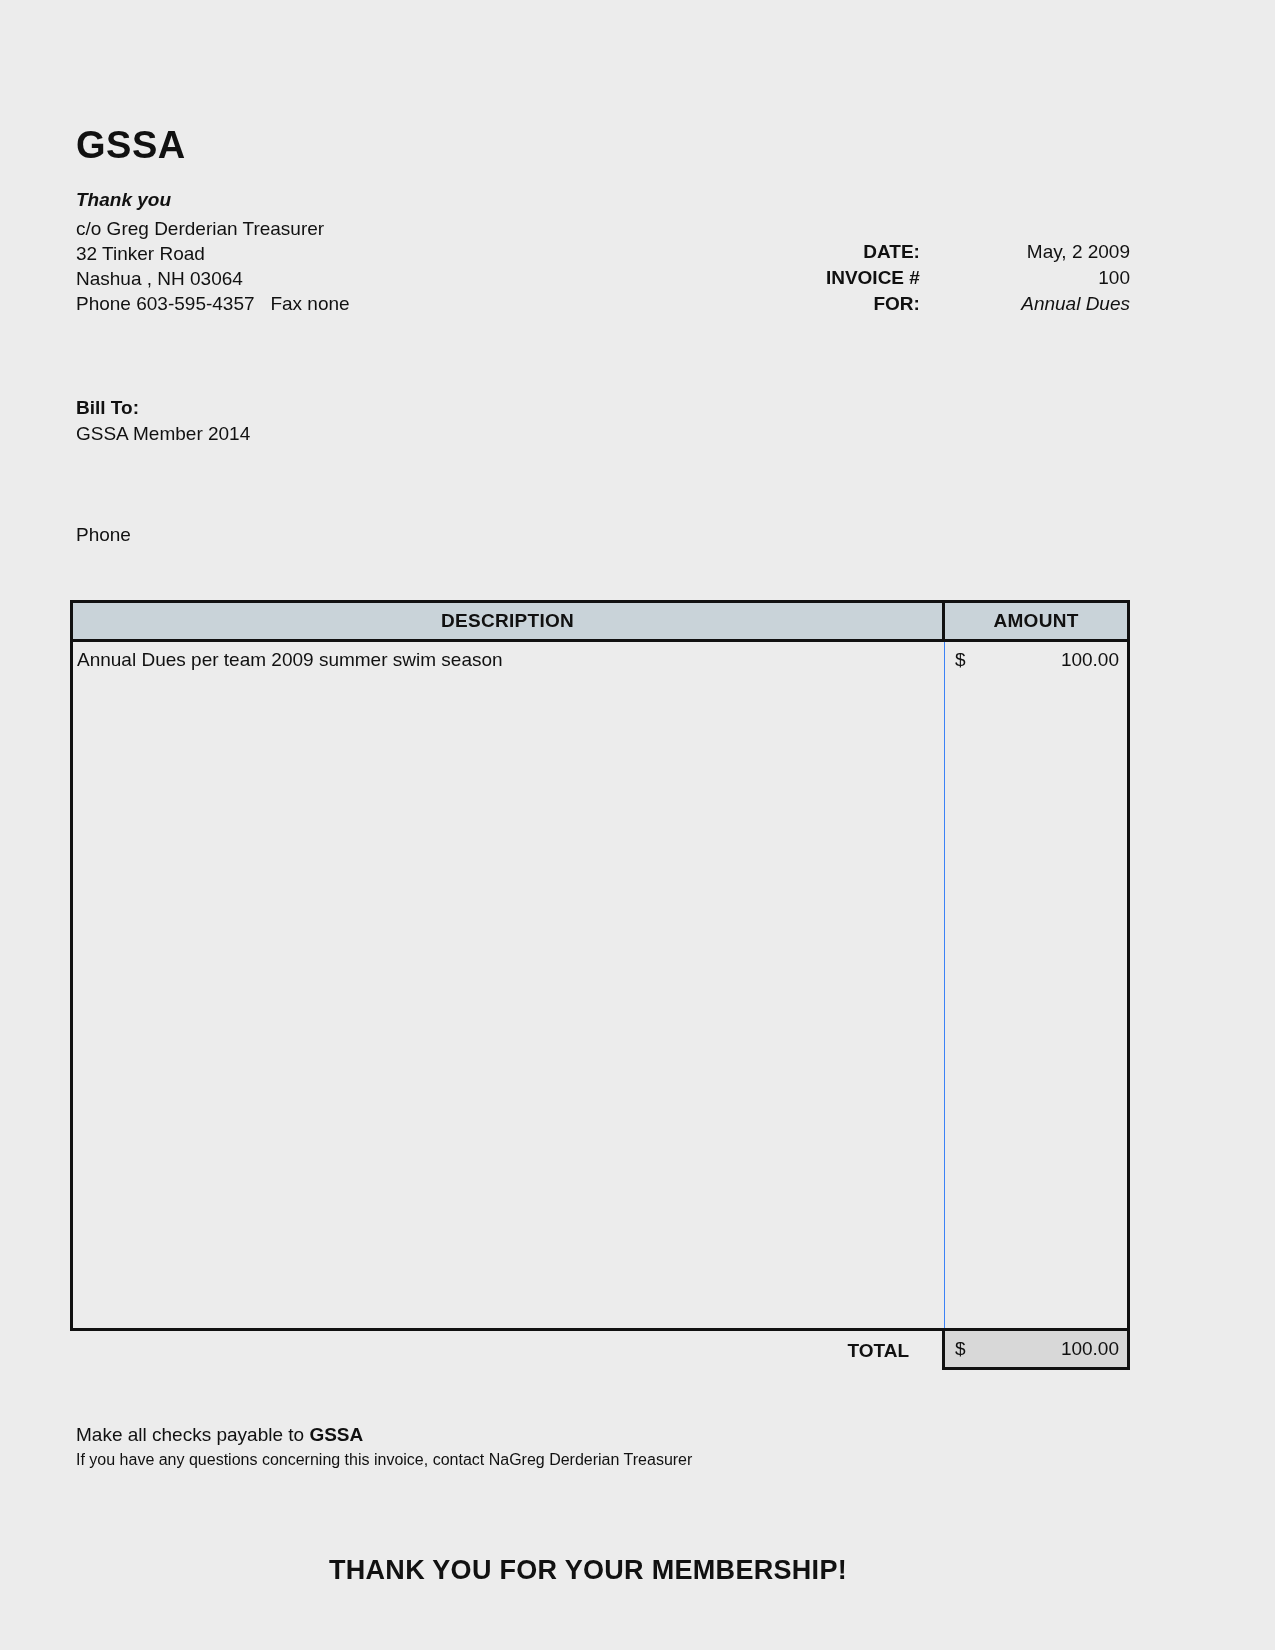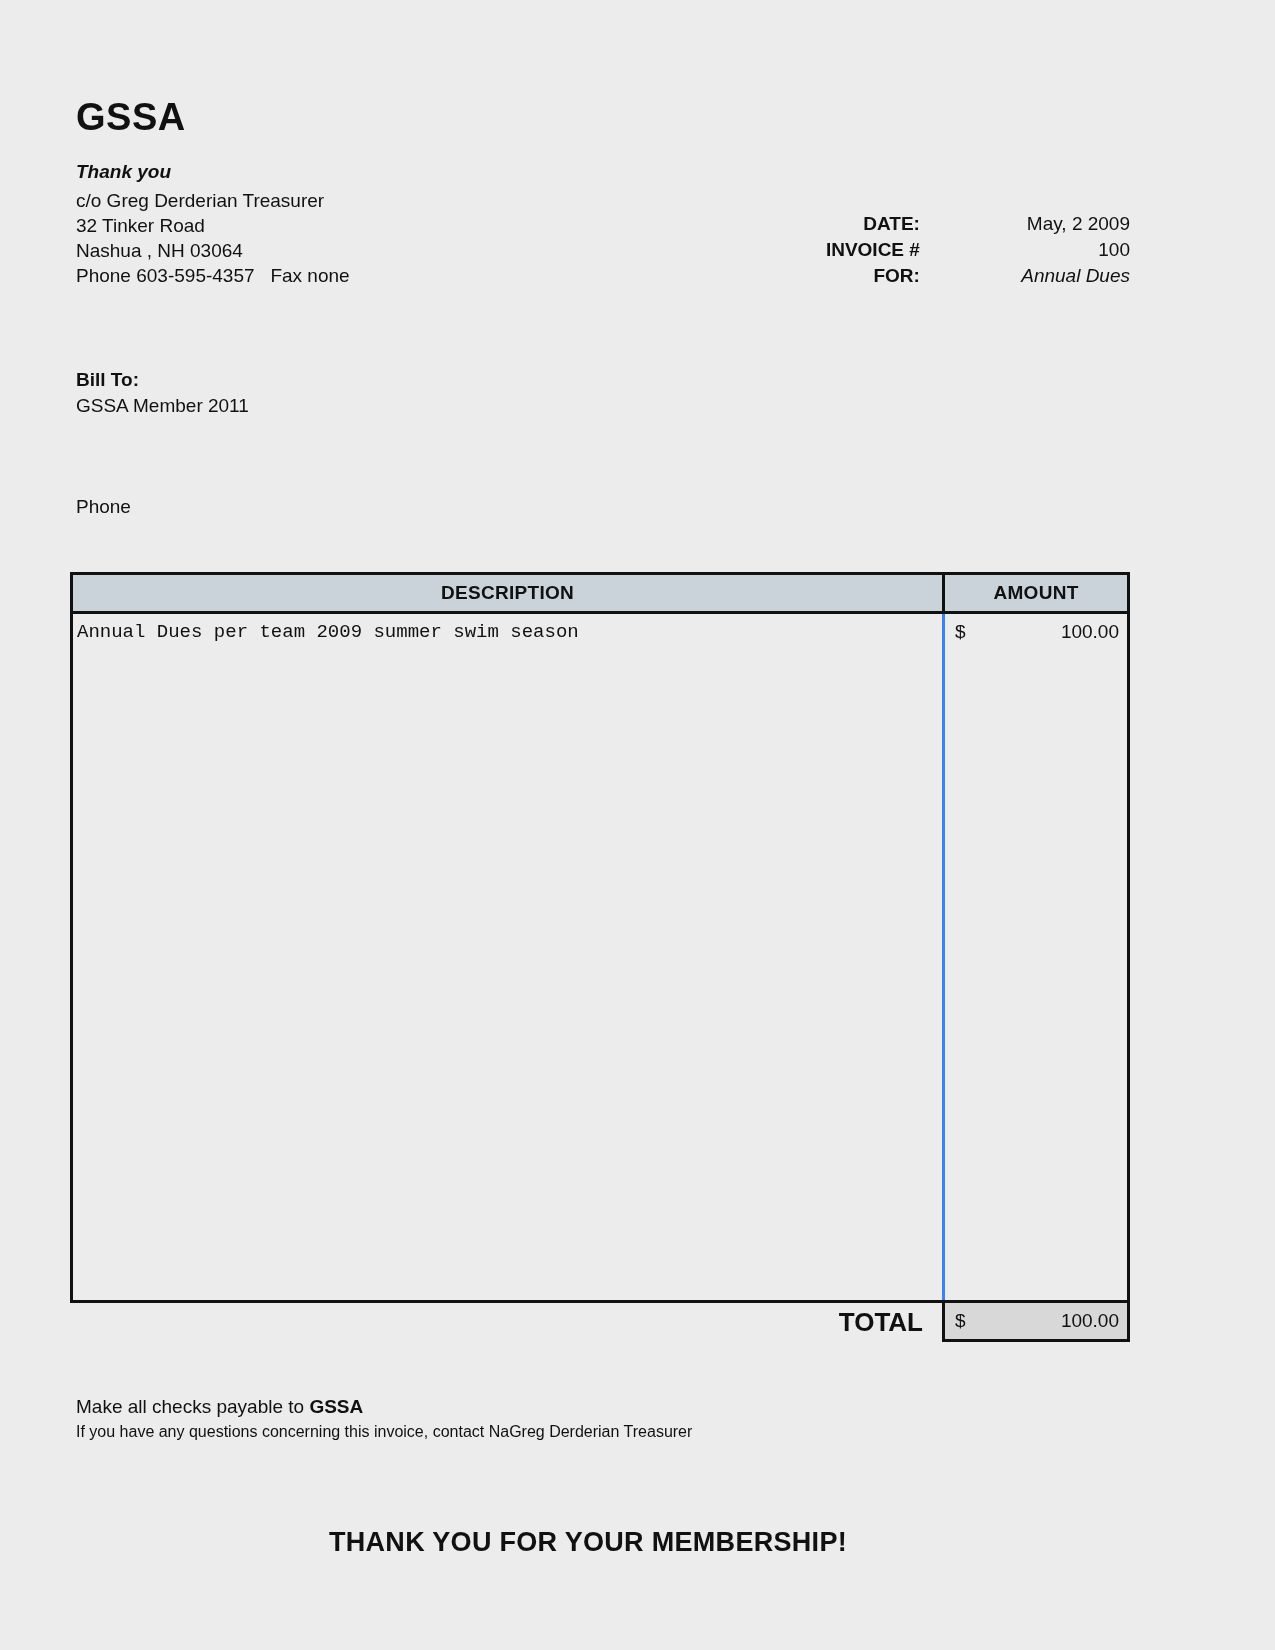--- a/index.html
+++ b/index.html
@@ -4,21 +4,21 @@
 <style>
   * { margin:0; padding:0; box-sizing:border-box; }
   html,body { width:1275px; height:1650px; }
   body {
     background:#ececec;
     font-family:"Liberation Sans", sans-serif;
     color:#111;
     position:relative;
     overflow:hidden;
   }
-  .page { position:absolute; inset:0; }
+  .page { position:absolute; inset:0;margin-top:28px; }
 
   
   .company-name { position:absolute; left:76px; top:96px; font-size:38px; font-weight:700; letter-spacing:.5px; }
   .company-tagline { position:absolute; left:76px; top:161px; font-size:19px; font-weight:700; font-style:italic; }
   .company-address { position:absolute; left:76px; top:188px; font-size:19px; line-height:25px; white-space:pre-wrap; }
 
   
   .invoice-title {
     position:absolute; left:846px; top:76px;
     font-size:66px; font-weight:700; letter-spacing:1px;
@@ -37,24 +37,24 @@
   .billto-name  { position:absolute; left:76px; top:395px; font-size:19px; }
   .billto-phone { position:absolute; left:76px; top:496px; font-size:19px; }
 
   
   .items-table { position:absolute; left:70px; top:572px; width:1060px; }
   .thead { display:flex; height:42px; background:#c9d3d9; border:3px solid #111; }
   .th { font-weight:700; font-size:19px; text-align:center; line-height:36px; letter-spacing:.3px; }
   .th-desc { flex:1; border-right:3px solid #111; }
   .th-amt { width:182px; }
   .tbody { display:flex; height:689px; border:3px solid #111; border-top:none; background:#ececec; }
-  .td-desc { flex:1; border-right:3px solid #3b82f6; padding:7px 4px 0 4px; font-size:19px;font-family:Liberation Mono, monospace; }
+  .td-desc { flex:1; border-right:1px solid #3b82f6; padding:7px 4px 0 4px; font-size:19px; }
   .td-amt { width:182px; display:flex; justify-content:space-between; align-items:flex-start; padding:7px 8px 0 10px; font-size:19px; }
   .trow-total { display:flex; height:39px; }
-  .total-spacer { flex:1; text-align:right; padding-right:19px; font-weight:700; font-size:26px; line-height:39px; }
+  .total-spacer { flex:1; text-align:right; padding-right:33px; font-weight:700; font-size:19px; line-height:39px; }
   .total-cell {
     width:188px; background:#d8d8d8;
     border:3px solid #111; border-top:none;
     display:flex; justify-content:space-between; align-items:center;
     padding:0 8px 0 10px; font-size:19px;
   }
 
   
   .footer-line1 { position:absolute; left:76px; top:1396px; font-size:19px; }
   .footer-line1 b { font-weight:700; }
@@ -83,21 +83,21 @@
       <span class="meta-label">INVOICE #</span>
       <span class="meta-value">100</span>
     </div>
     <div class="meta-row">
       <span class="meta-label">FOR:</span>
       <span class="meta-value italic">Annual Dues</span>
     </div>
   </div>
 
   <div class="billto-label">Bill To:</div>
-  <div class="billto-name">GSSA Member 2011</div>
+  <div class="billto-name">GSSA Member 2014</div>
   <div class="billto-phone">Phone</div>
 
   <div class="items-table">
     <div class="thead">
       <div class="th th-desc">DESCRIPTION</div>
       <div class="th th-amt">AMOUNT</div>
     </div>
     <div class="tbody">
       <div class="td-desc">Annual Dues per team 2009 summer swim season</div>
       <div class="td-amt">

